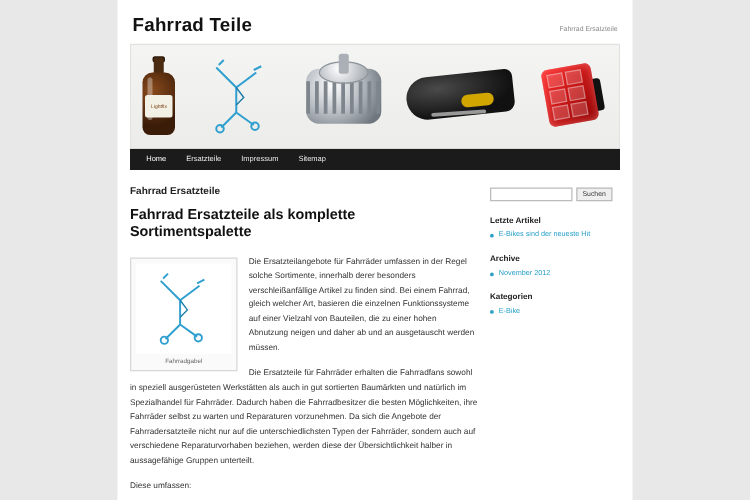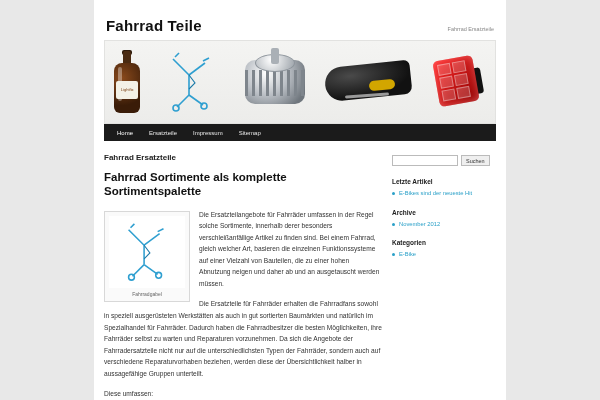--- a/index.html
+++ b/index.html
@@ -19,21 +19,21 @@
   .wrap {
     width: 412px;
     margin: 0 auto;
     background: #ffffff;
     min-height: 400px;
     padding: 0;
     position: relative;
   }
   
   .site-header {
-    padding: 17px 12px 6px 12px;
+    padding: 12px 12px 6px 12px;
     display: flex;
     align-items: baseline;
     justify-content: space-between;
   }
   .site-title {
     font-size: 15px;
     font-weight: bold;
     color: #111;
     letter-spacing: .2px;
   }
@@ -300,21 +300,21 @@
       <a href="#" class="active">Home</a>
       <a href="#">Ersatzteile</a>
       <a href="#">Impressum</a>
       <a href="#">Sitemap</a>
     </div>
 
     <div class="content-area">
 
       <div class="main-col">
         <div class="kicker">Fahrrad Ersatzteile</div>
-        <h1 class="entry-title">Fahrrad Sortimente als komplette Sortimentspalette</h1>
+        <h1 class="entry-title">Fahrrad Ersatzteile als komplette Sortimentspalette</h1>
 
         <div class="entry">
           <div class="figure">
             <div class="thumb">
               <svg width="64" height="64" viewBox="0 0 66 66">
                 <g fill="none" stroke="#2f9fd0" stroke-width="1.6">
                   <path d="M14 10 L30 26 L30 46"></path>
                   <path d="M30 26 L46 14"></path>
                   <path d="M30 46 L18 58"></path>
                   <path d="M30 46 L44 56"></path>

